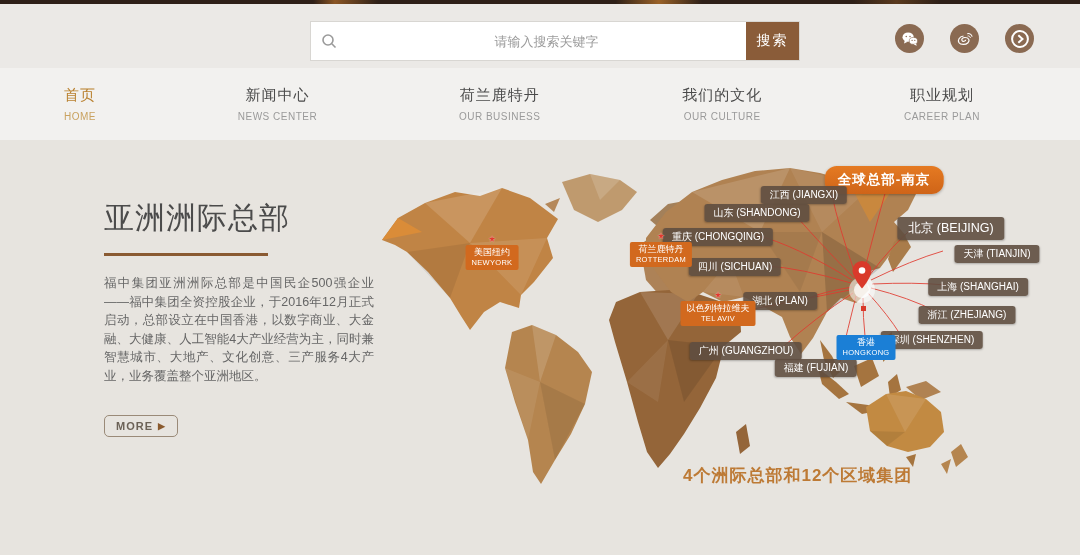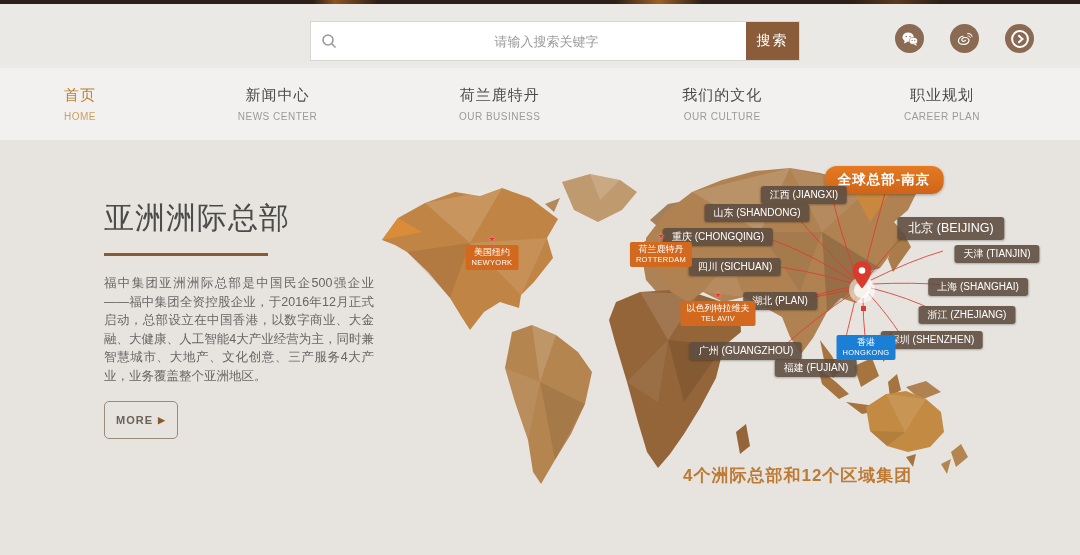--- a/index.html
+++ b/index.html
@@ -51,21 +51,21 @@
 
   
   .hero { position:relative; width:1080px; height:415px; background:#e7e4df; }
   .hero svg.map { position:absolute; left:0; top:0; }
 
   .intro { position:absolute; left:104px; top:58px; width:270px; }
   .intro-title { font-size:30px; color:#4b4b4b; letter-spacing:1px; }
   .intro-line { width:164px; height:3px; background:#8a5a32; margin-top:14px; }
   .intro-para { margin-top:18px; font-size:12.5px; line-height:18.5px; color:#666;
     text-align:justify; }
-  .more-btn { display:inline-flex; align-items:center; margin-top:16px; padding:12px 11px;
+  .more-btn { display:inline-flex; align-items:center; margin-top:30px; padding:4px 11px;
     border:1px solid #9a8a78; border-radius:5px; background:transparent; cursor:pointer;
     font-size:11px; font-weight:bold; color:#6b6257; letter-spacing:1px; }
   .more-btn .arr { color:#8a5a2e; margin-left:5px; font-size:9px; }
 
   
   .map-label { position:absolute; transform:translateX(-50%); white-space:nowrap;
     z-index:3; }
   .map-label.dark { background:rgba(95,78,64,.9); color:#fff; font-size:10px;
     padding:2px 9px; border-radius:3px; box-shadow:0 1px 2px rgba(0,0,0,.25); }
   .map-label.dark.lg { font-size:12.5px; padding:3px 11px; }

